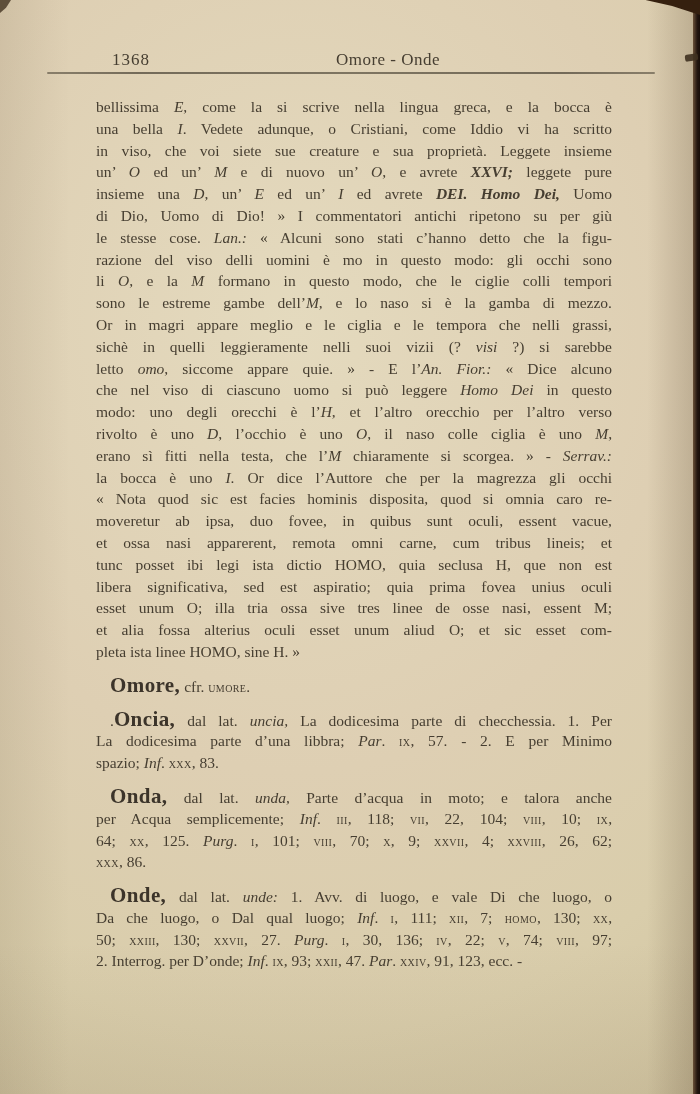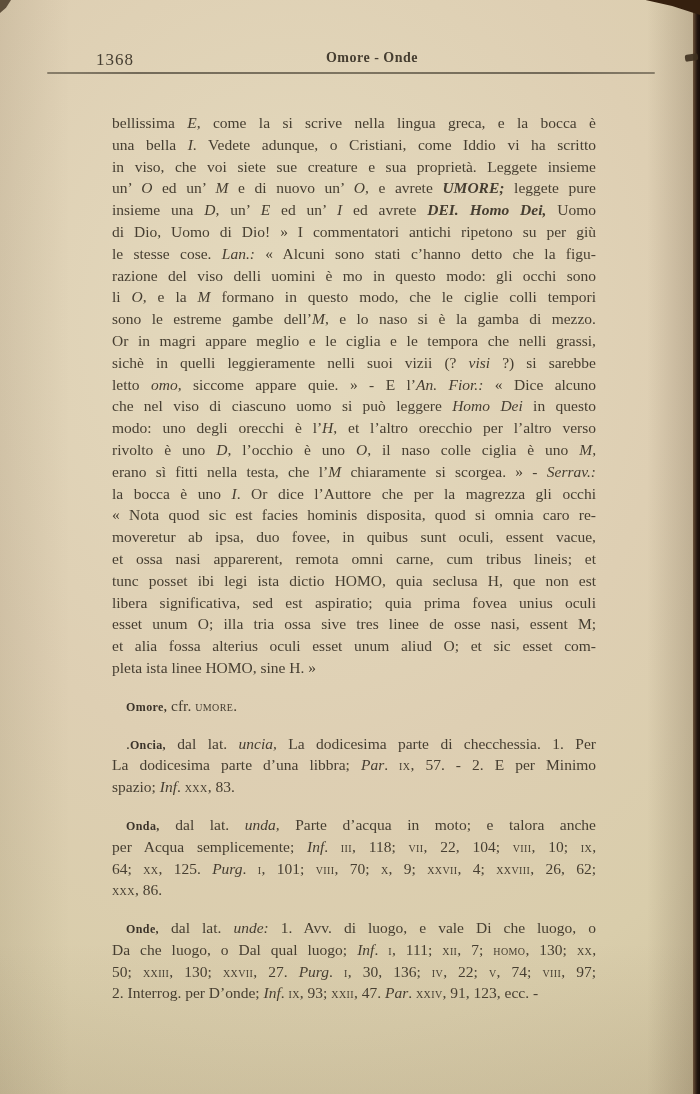--- a/index.html
+++ b/index.html
@@ -22,40 +22,40 @@
     background:linear-gradient(to right,#6a5138,#241710 60%,#170d08);}
   .shadow-right{position:absolute;right:7px;top:0;width:46px;height:100%;
     background:linear-gradient(to right,rgba(70,50,30,0),rgba(70,50,30,0.20));}
   .corner-tr{position:absolute;right:0;top:0;width:58px;height:15px;background:#35200f;
     clip-path:polygon(6% 0,100% 0,100% 100%,52% 40%);}
   .corner-tl{position:absolute;left:0;top:0;width:11px;height:13px;background:#4a3b28;opacity:.85;
     clip-path:polygon(0 0,100% 0,55% 60%,0 100%);}
   .edge-notch{position:absolute;right:2px;top:54px;width:13px;height:7px;background:#3f3120;
     transform:rotate(-8deg);border-radius:2px;opacity:.9;}
   
-  header{position:absolute;top:50px;left:0;width:673px;height:20px;}
+  header{position:absolute;top:50px;left:16px;width:673px;height:20px;}
   .pagenum{position:absolute;left:96px;top:0;font-size:17px;letter-spacing:1px;}
   .runtitle{position:absolute;left:372px;top:0;transform:translateX(-50%);
-    font-size:14px;font-weight:bold;letter-spacing:0.5px;white-space:nowrap;}
+    font-size:17px;font-weight:normal;letter-spacing:0.5px;white-space:nowrap;}
   .rule{position:absolute;top:72px;left:47px;width:608px;height:2px;
     background:linear-gradient(to right,#6d6452,#4f483a 15%,#5d5544 50%,#4f483a 85%,#6d6452);
     opacity:.75;border-radius:1px;}
   
   main{position:absolute;top:96px;left:96px;width:516px;}
-  .block{margin:16px;}
+  .block{margin:0;}
   .block + .block{margin-top:12px;}
   .line{
     font-size:15.5px;line-height:21.8px;height:21.8px;
     text-align:justify;text-align-last:justify;
     white-space:normal;overflow:hidden;
   }
   .line.nj{text-align-last:left;}
   .indent .line:first-child{text-indent:14px;}
   .i{font-style:italic;}
-  .b{font-weight:bold;font-size:12px;letter-spacing:0.4px;color:#3c342a;}
+  .b{font-weight:bold;font-size:21px;letter-spacing:0.4px;color:#3c342a;}
   .bi{font-style:italic;font-weight:bold;}
   .sc{font-size:10px;letter-spacing:0.4px;}
 </style>
 </head>
 <body>
 
 <div class="page">
   <div class="vignette"></div>
   <div class="corner-tl"></div>
   <div class="shadow-right"></div>
@@ -67,21 +67,21 @@
     <span class="pagenum">1368</span>
     <span class="runtitle">Omore - Onde</span>
   </header>
   <div class="rule"></div>
 
   <main>
       <div class="block">
         <div class="line">bellissima <span class="i">E</span>, come la si scrive nella lingua greca, e la bocca è</div>
         <div class="line">una bella <span class="i">I</span>. Vedete adunque, o Cristiani, come Iddio vi ha scritto</div>
         <div class="line">in viso, che voi siete sue creature e sua proprietà. Leggete insieme</div>
-        <div class="line">un’ <span class="i">O</span> ed un’ <span class="i">M</span> e di nuovo un’ <span class="i">O</span>, e avrete <span class="bi">UMORE;</span> leggete pure</div>
+        <div class="line">un’ <span class="i">O</span> ed un’ <span class="i">M</span> e di nuovo un’ <span class="i">O</span>, e avrete <span class="bi">XXVI;</span> leggete pure</div>
         <div class="line">insieme una <span class="i">D</span>, un’ <span class="i">E</span> ed un’ <span class="i">I</span> ed avrete <span class="bi">DEI.</span> <span class="bi">Homo Dei,</span> Uomo</div>
         <div class="line">di Dio, Uomo di Dio! » I commentatori antichi ripetono su per giù</div>
         <div class="line">le stesse cose. <span class="i">Lan.:</span> « Alcuni sono stati c’hanno detto che la figu-</div>
         <div class="line">razione del viso delli uomini è mo in questo modo: gli occhi sono</div>
         <div class="line">li <span class="i">O</span>, e la <span class="i">M</span> formano in questo modo, che le ciglie colli tempori</div>
         <div class="line">sono le estreme gambe dell’<span class="i">M</span>, e lo naso si è la gamba di mezzo.</div>
         <div class="line">Or in magri appare meglio e le ciglia e le tempora che nelli grassi,</div>
         <div class="line">sichè in quelli leggieramente nelli suoi vizii (? <span class="i">visi</span> ?) si sarebbe</div>
         <div class="line">letto <span class="i">omo</span>, siccome appare quie. » - E l’<span class="i">An. Fior.:</span> « Dice alcuno</div>
         <div class="line">che nel viso di ciascuno uomo si può leggere <span class="i">Homo Dei</span> in questo</div>

